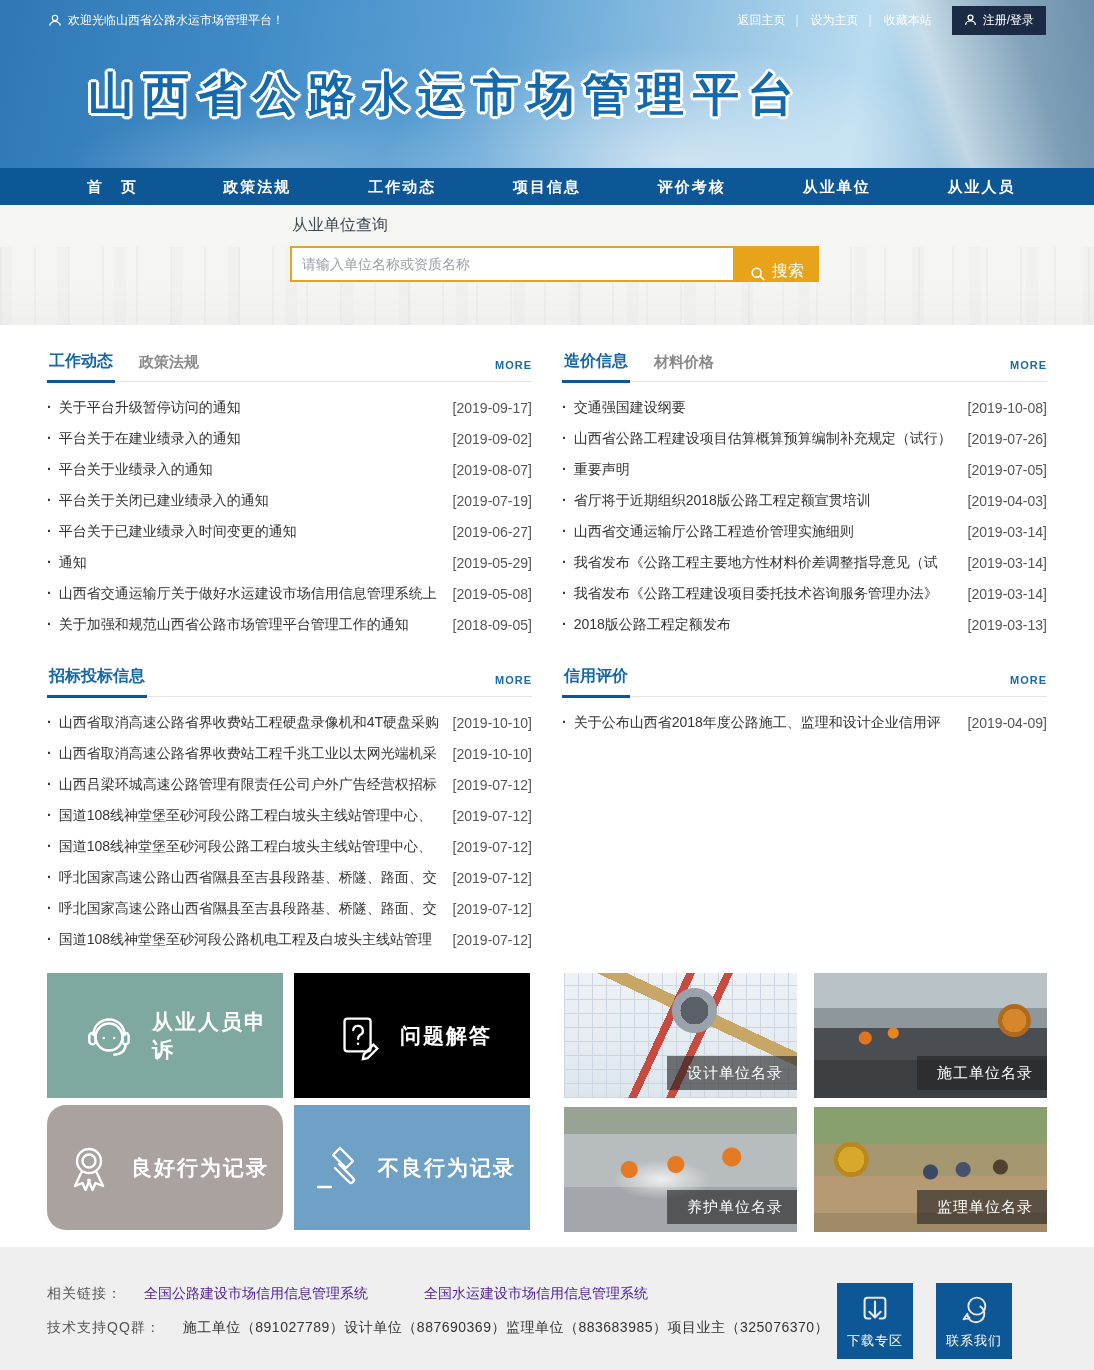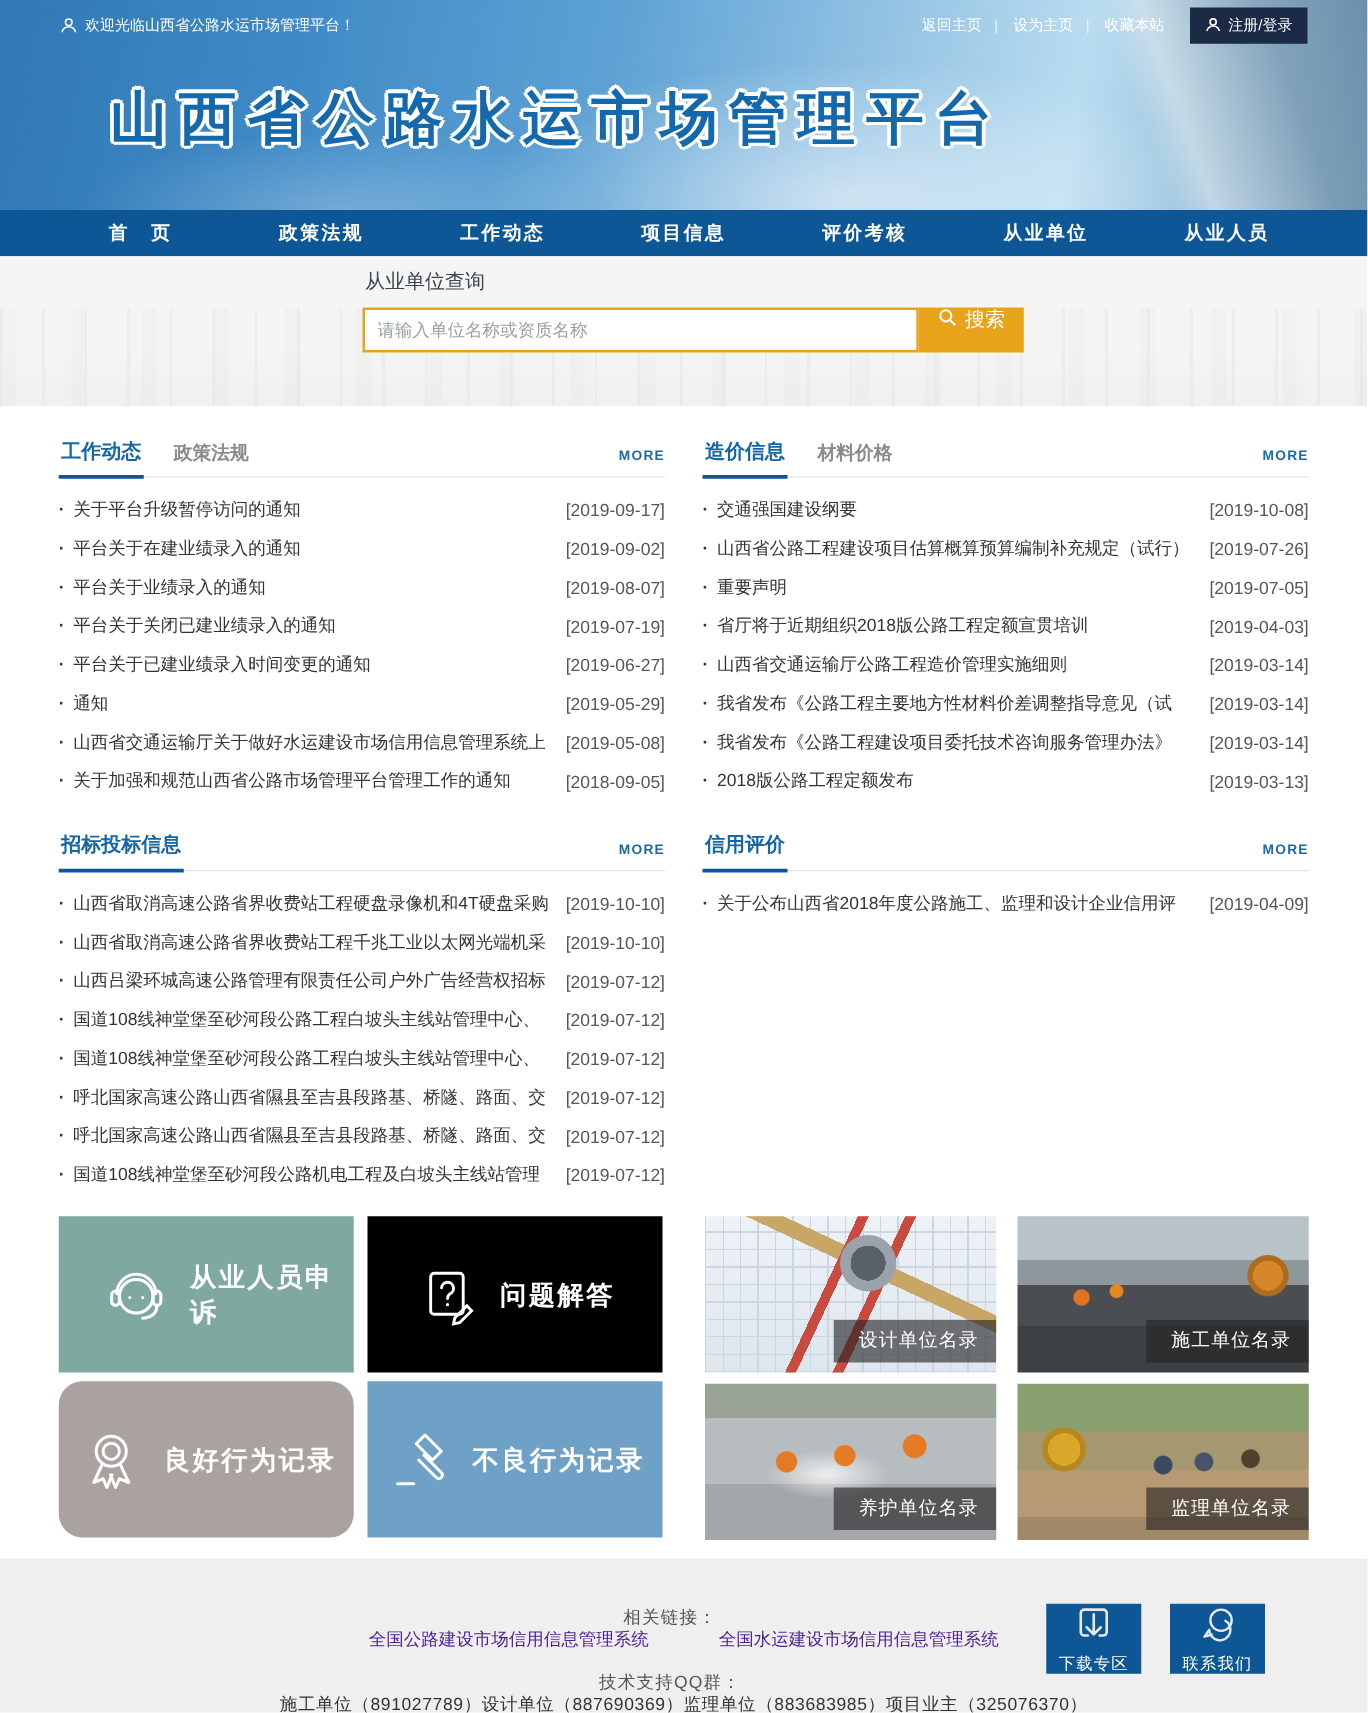--- a/index.html
+++ b/index.html
@@ -62,21 +62,21 @@
   .search-label { margin-left:245px; font-size:16px; color:#3c4650; }
   .search-row { margin-left:243px; margin-top:10px; display:flex; align-items:stretch; }
   .search-input {
     width:445px; height:36px; border:2px solid #E7A41B; background:#fff;
     font-size:14px; color:#333; padding:0 10px; outline:none;
     font-family:"Liberation Sans","DejaVu Sans",sans-serif;
   }
   .search-input::placeholder { color:#9aa0a6; }
   .search-btn {
     width:84px; height:36px; background:#E7A41B; border:none; color:#fff;
-    font-size:16px; display:flex; align-items:flex-start; justify-content:center; gap:6px; cursor:pointer;
+    font-size:16px; display:flex; align-items:flex-end; justify-content:center; gap:6px; cursor:pointer;
     font-family:"Liberation Sans","DejaVu Sans",sans-serif;
   }
 
   
   .content { width:1000px; margin:0 auto; }
   .cols { display:flex; justify-content:space-between; margin-top:26px; }
   .col { width:485px; }
   .phead { border-bottom:1px solid #e4e4e4; display:flex; align-items:flex-end; }
   .tab { display:inline-block; font-size:15px; font-weight:bold; color:#8a8a8a; padding:0 2px 9px; margin-right:22px; }
   .tab.active { color:#1566a4; font-size:16px; border-bottom:3px solid #0E5796; margin-bottom:-2px; padding-bottom:8px; }
@@ -122,29 +122,29 @@
   .photo-supervise { background:
       radial-gradient(circle at 16% 42%, #d9a72c 0 13px, #b8871d 13px 17px, rgba(0,0,0,0) 18px),
       radial-gradient(circle at 50% 52%, #3a4a63 0 7px, rgba(0,0,0,0) 8px),
       radial-gradient(circle at 64% 50%, #46536b 0 7px, rgba(0,0,0,0) 8px),
       radial-gradient(circle at 80% 48%, #52402f 0 7px, rgba(0,0,0,0) 8px),
       linear-gradient(180deg, #87a06d 0 30%, #a5976f 30% 55%, #b59a74 55% 85%, #a08a68 85% 100%); }
 
   
   .footer { margin-top:15px; background:#efefef; height:132px; position:relative; }
   .footer-inner { width:1000px; margin:0 auto; padding-top:38px; }
-  .f-row { display:flex; align-items:center; font-size:14px;flex-direction:column; }
+  .f-row { display:flex; align-items:center; font-size:14px; }
   .f-row + .f-row { margin-top:16px; }
   .f-label { color:#555; margin-right:22px; letter-spacing:1px; }
   .f-links { display:flex; gap:56px; }
   .f-link { color:#4c1d95; }
   .f-qq { color:#333; letter-spacing:.5px; }
   .f-btns { position:absolute; right:82px; top:36px; display:flex; gap:23px; }
   .f-btn {
-    width:76px; height:56px; background:#0E5796; color:#fff; cursor:pointer;
+    width:76px; height:76px; background:#0E5796; color:#fff; cursor:pointer;
     display:flex; flex-direction:column; align-items:center; justify-content:center; gap:6px;
     font-size:13px; letter-spacing:1px;
   }
   .icon { display:inline-block; line-height:0; }
 </style>
 </head>
 <body>
 
 <div class="banner">
   <div class="topbar">

